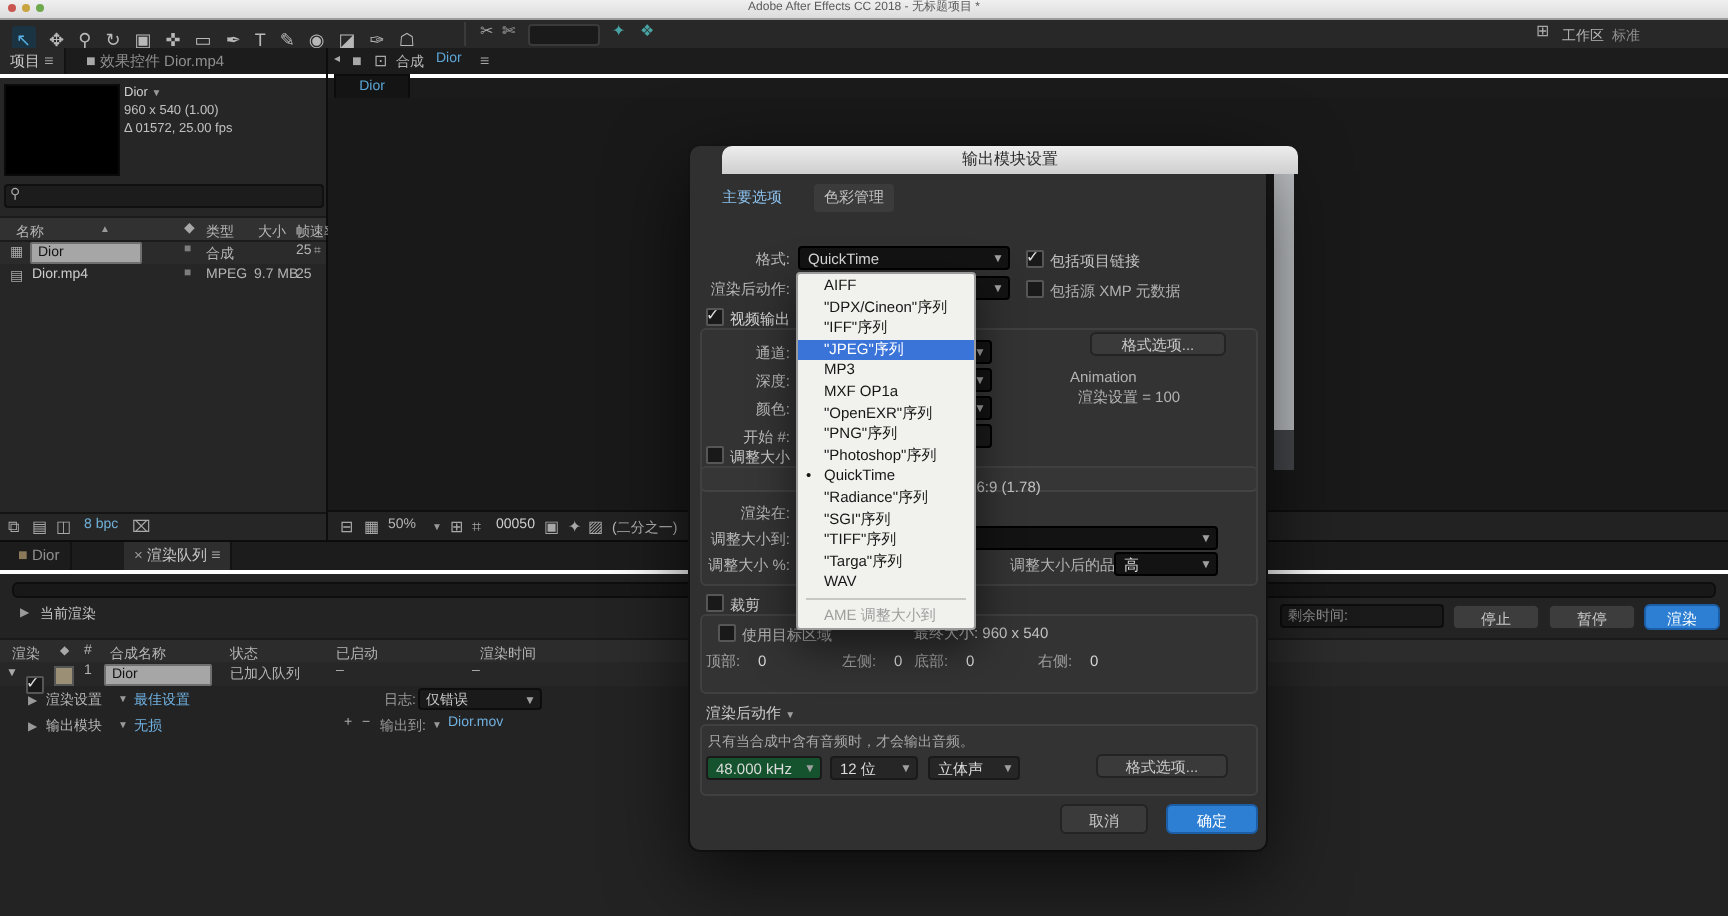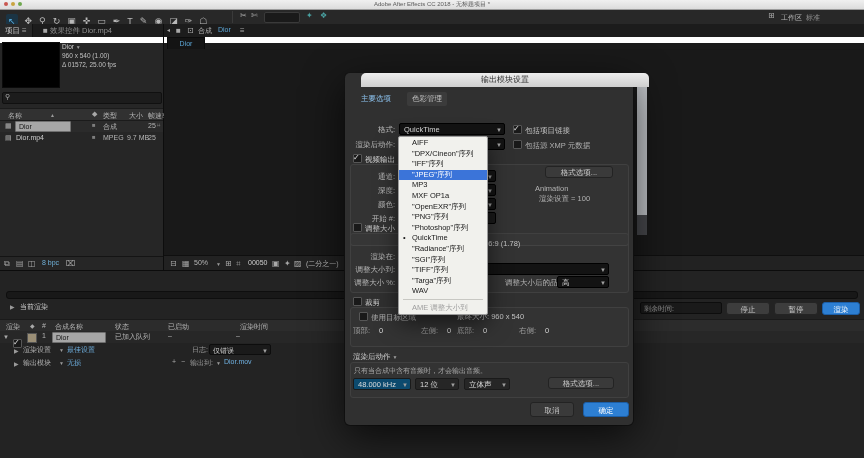--- a/index.html
+++ b/index.html
@@ -13,21 +13,21 @@
   
   #mactb{left:0;top:0;width:864px;height:9px;background:linear-gradient(#f0f0f0,#dcdcdc);border-bottom:1px solid #9c9c9c;}
   .dot{position:absolute;top:2px;width:4px;height:4px;border-radius:50%;}
   
   #toolbar{left:0;top:10px;width:864px;height:14px;background:#282828;border-bottom:1px solid #0c0c0c;}
   .tool{display:inline-block;font-size:9px;line-height:14px;color:#b8b8b8;margin-right:7px;}
   .tool.sel{color:#58b0e3;background:#1b3444;border-radius:2px;padding:0 2px;}
   .ic{font-size:8px;color:#a8a8a8;}
   
   .panel{position:absolute;background:#262626;}
-  .tabstrip{position:absolute;left:0;top:0;right:0;height:13px;background:#1c1c1c;border-bottom:6px solid #ffffff;}
+  .tabstrip{position:absolute;left:0;top:0;right:0;height:13px;background:#1c1c1c;border-bottom:2px solid #ffffff;}
   .tab{position:absolute;top:0;height:13px;line-height:13px;font-size:7.5px;color:#c8c8c8;background:#282828;padding:0 5px;border-right:1px solid #121212;}
   .tab.inactive{background:transparent;color:#8f8f8f;}
   
   #projpanel{left:0;top:24px;width:163px;height:246px;border-right:1px solid #0d0d0d;}
   #projhdr{position:absolute;left:0;top:84px;width:163px;height:11px;background:#313131;border-top:1px solid #1b1b1b;border-bottom:1px solid #1b1b1b;}
   .prow{position:absolute;left:0;width:163px;height:11px;}
   .namebox{position:absolute;background:#a6a6a6;color:#141414;font-size:7px;line-height:9px;height:9px;border-radius:1px;padding:0 3px;border:1px solid #6f6f6f;}
   #searchrow{position:absolute;left:2px;top:68px;width:158px;height:10px;background:#1c1c1c;border:1px solid #101010;border-radius:2px;}
   #projfooter{position:absolute;left:0;bottom:0;width:163px;height:13px;background:#262626;border-top:1px solid #141414;}
   
@@ -165,20 +165,31 @@
       <span class="p ic" style="left:72px;top:3px;">⌗</span>
       <span class="p t7" style="left:84px;top:3px;color:#cfcfcf;">00050</span>
       <span class="p ic" style="left:108px;top:3px;">▣</span>
       <span class="p ic" style="left:120px;top:3px;">✦</span>
       <span class="p ic" style="left:130px;top:3px;">▨</span>
       <span class="p t7" style="left:142px;top:3px;">(二分之一)</span>
     </div>
   </div>
 
   <div id="rqpanel" class="panel">
+    <div class="tabstrip" style="height:14px;">
+      <span class="tab inactive" style="left:4px;height:14px;line-height:14px;">
+        <span class="ic" style="color:#8a7a5a;">■</span>
+        <span>Dior</span>
+      </span>
+      <span class="tab" style="left:62px;height:14px;line-height:14px;background:#2e2e2e;">
+        <span style="color:#9a9a9a;">×</span>
+        <span>渲染队列</span>
+        <span class="ic">≡</span>
+      </span>
+    </div>
     <div class="groove"></div>
     <div class="p" style="left:10px;top:32px;font-size:6px;color:#9a9a9a;">▶</div>
     <div class="p t7" style="left:20px;top:31px;color:#c8c8c8;">当前渲染</div>
     <div class="fieldbox" style="left:640px;top:31px;width:82px;height:12px;">
       <span>剩余时间:</span>
     </div>
     <div class="btn" style="left:726px;top:31px;width:44px;">停止</div>
     <div class="btn" style="left:774px;top:31px;width:44px;">暂停</div>
     <div class="btn primary" style="left:822px;top:31px;width:38px;">渲染</div>
     <div id="rqhdr">
@@ -305,21 +316,21 @@
         <span class="dtxt" style="left: 174px; top: 0px; color: rgb(159, 159, 159);">右侧:</span>
         <span class="dtxt" style="left: 200px; top: 0px; color: rgb(214, 214, 214);">0</span>
       </div>
 
     <div class="dtxt" style="left:8px;top:279px;color:#cdcdcd;">
       <span>渲染后动作</span>
       <span style="font-size:5px;color:#9f9f9f;">▼</span>
     </div>
     <div class="sec" style="left:5px;top:289px;width:277px;height:34px;"></div>
     <div class="dtxt" style="left:9px;top:293px;font-size:7px;color:#a8a8a8;">只有当合成中含有音频时，才会输出音频。</div>
-    <div class="ctl" style="left:8px;top:305px;width:58px;background:#0c4a6e;border-color:#1a1a1a;">
+    <div class="ctl" style="left:8px;top:305px;width:58px;background:#14532d;border-color:#1a1a1a;">
       <span>48.000 kHz</span>
       <span class="arr">▼</span>
     </div>
     <div class="ctl" style="left:70px;top:305px;width:44px;background:#262626;border-color:#1a1a1a;">
       <span>12 位</span>
       <span class="arr">▼</span>
     </div>
     <div class="ctl" style="left:119px;top:305px;width:46px;background:#262626;border-color:#1a1a1a;">
       <span>立体声</span>
       <span class="arr">▼</span>

